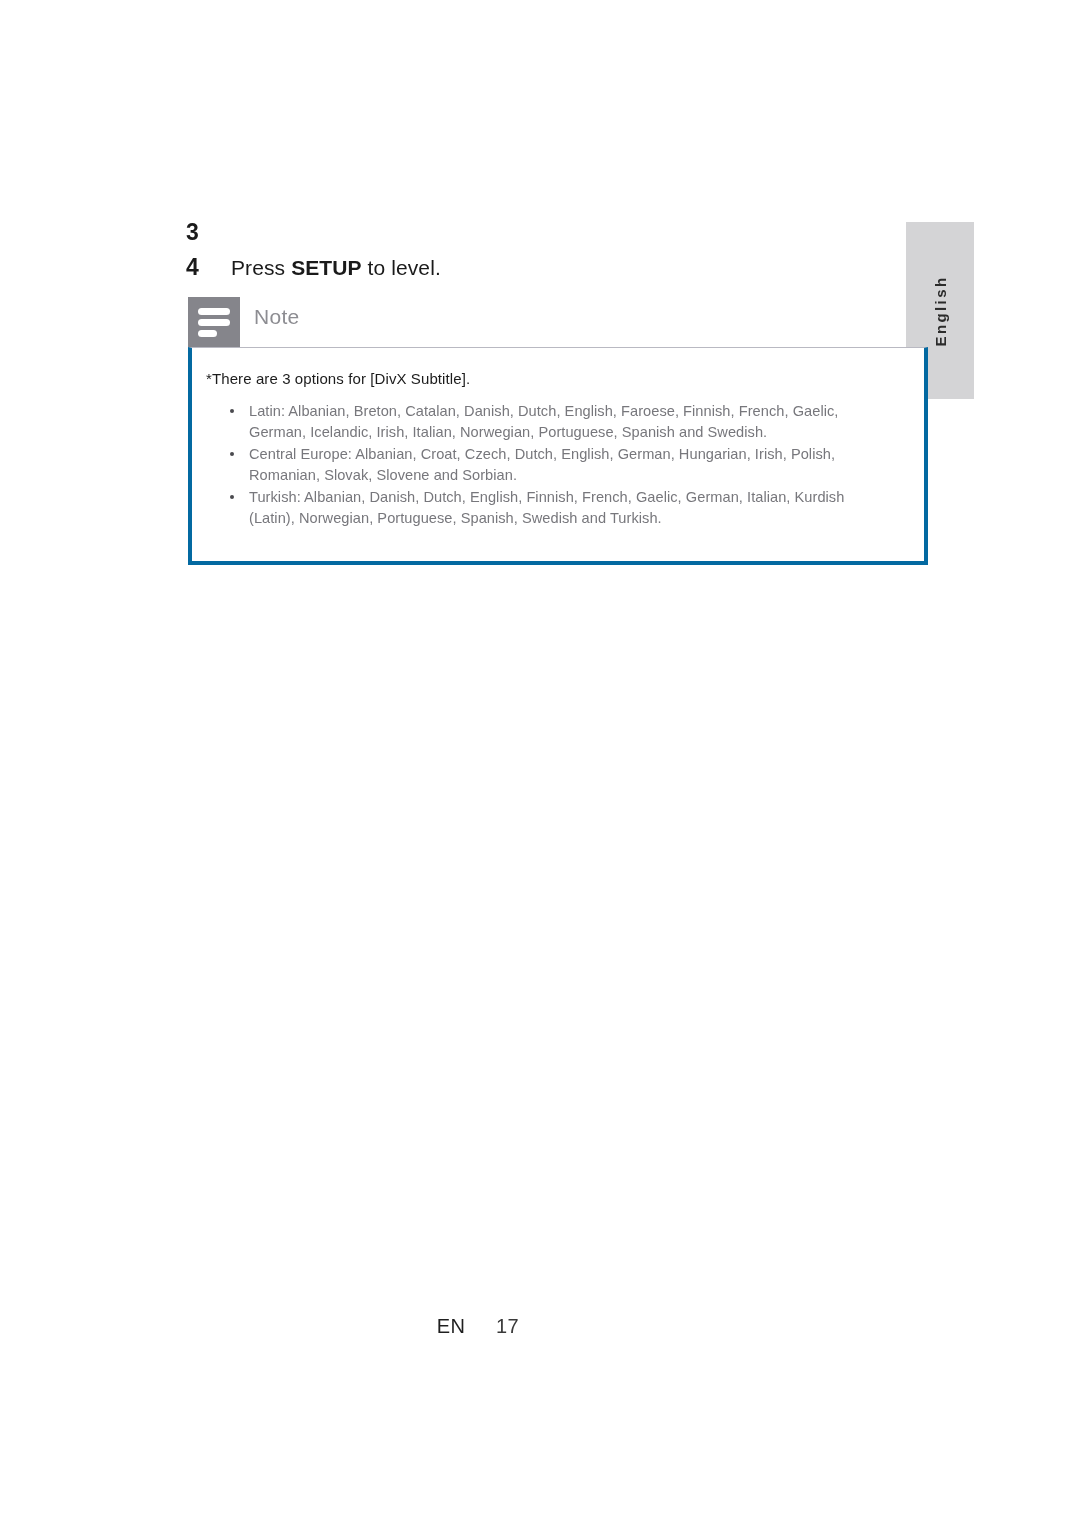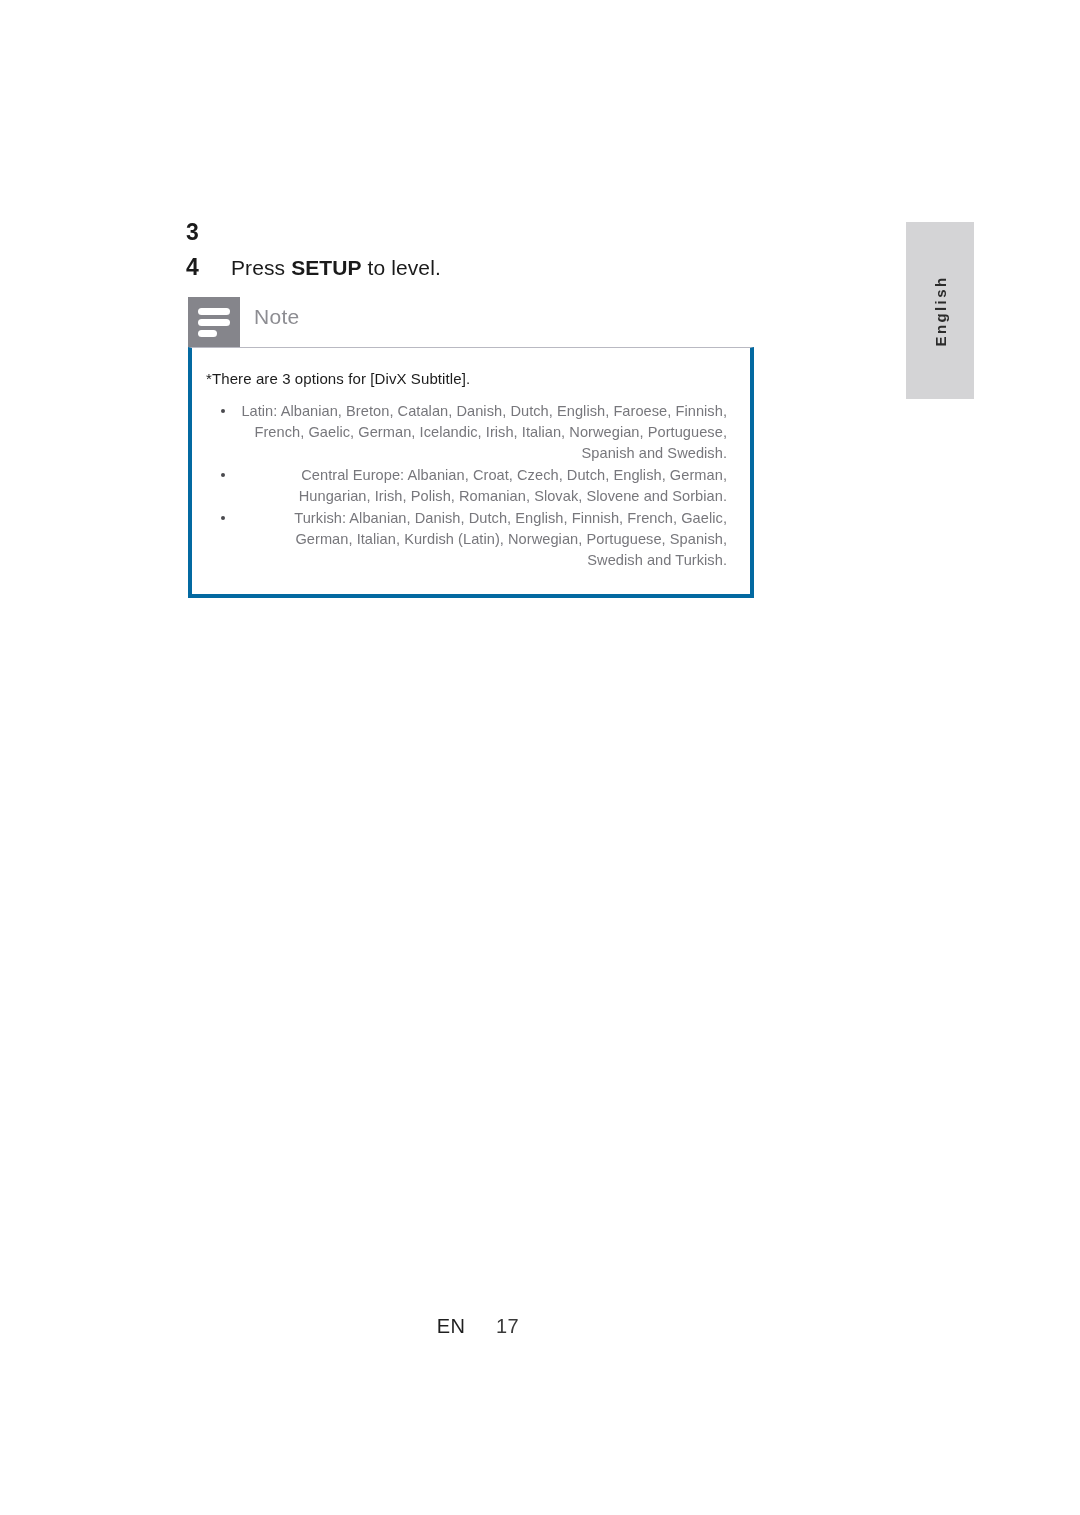--- a/index.html
+++ b/index.html
@@ -122,40 +122,39 @@
     font-weight: 400;
     color: #8d8d92;
     letter-spacing: 0.3px;
   }
 
   .note-body {
     border: 4px solid #0369a1;
     border-top: 1px solid #b9b9c2;
     background: #ffffff;
     box-sizing: border-box;
-    width: 566px;
+    width: 740px;
     min-height: 190px;
     padding: 22px 20px 20px 14px;
     position: relative;
     top: -1px;
   }
 
   .note-star {
     font-family: "Liberation Sans", sans-serif;
     font-size: 15px;
     color: #1c1c1c;
     letter-spacing: 0.1px;
     margin: 0 0 14px 0;
   }
 
   .note-list {
     list-style: none;
-    margin: 3px;
+    margin: 12px;
     padding: 0;
-    text-align: right;
   }
   .note-list li {
     position: relative;
     padding-left: 31px;
     font-family: "Liberation Sans", sans-serif;
     font-size: 14.6px;
     line-height: 21px;
     color: #77777c;
     letter-spacing: 0.05px;
     margin-bottom: 1px;

